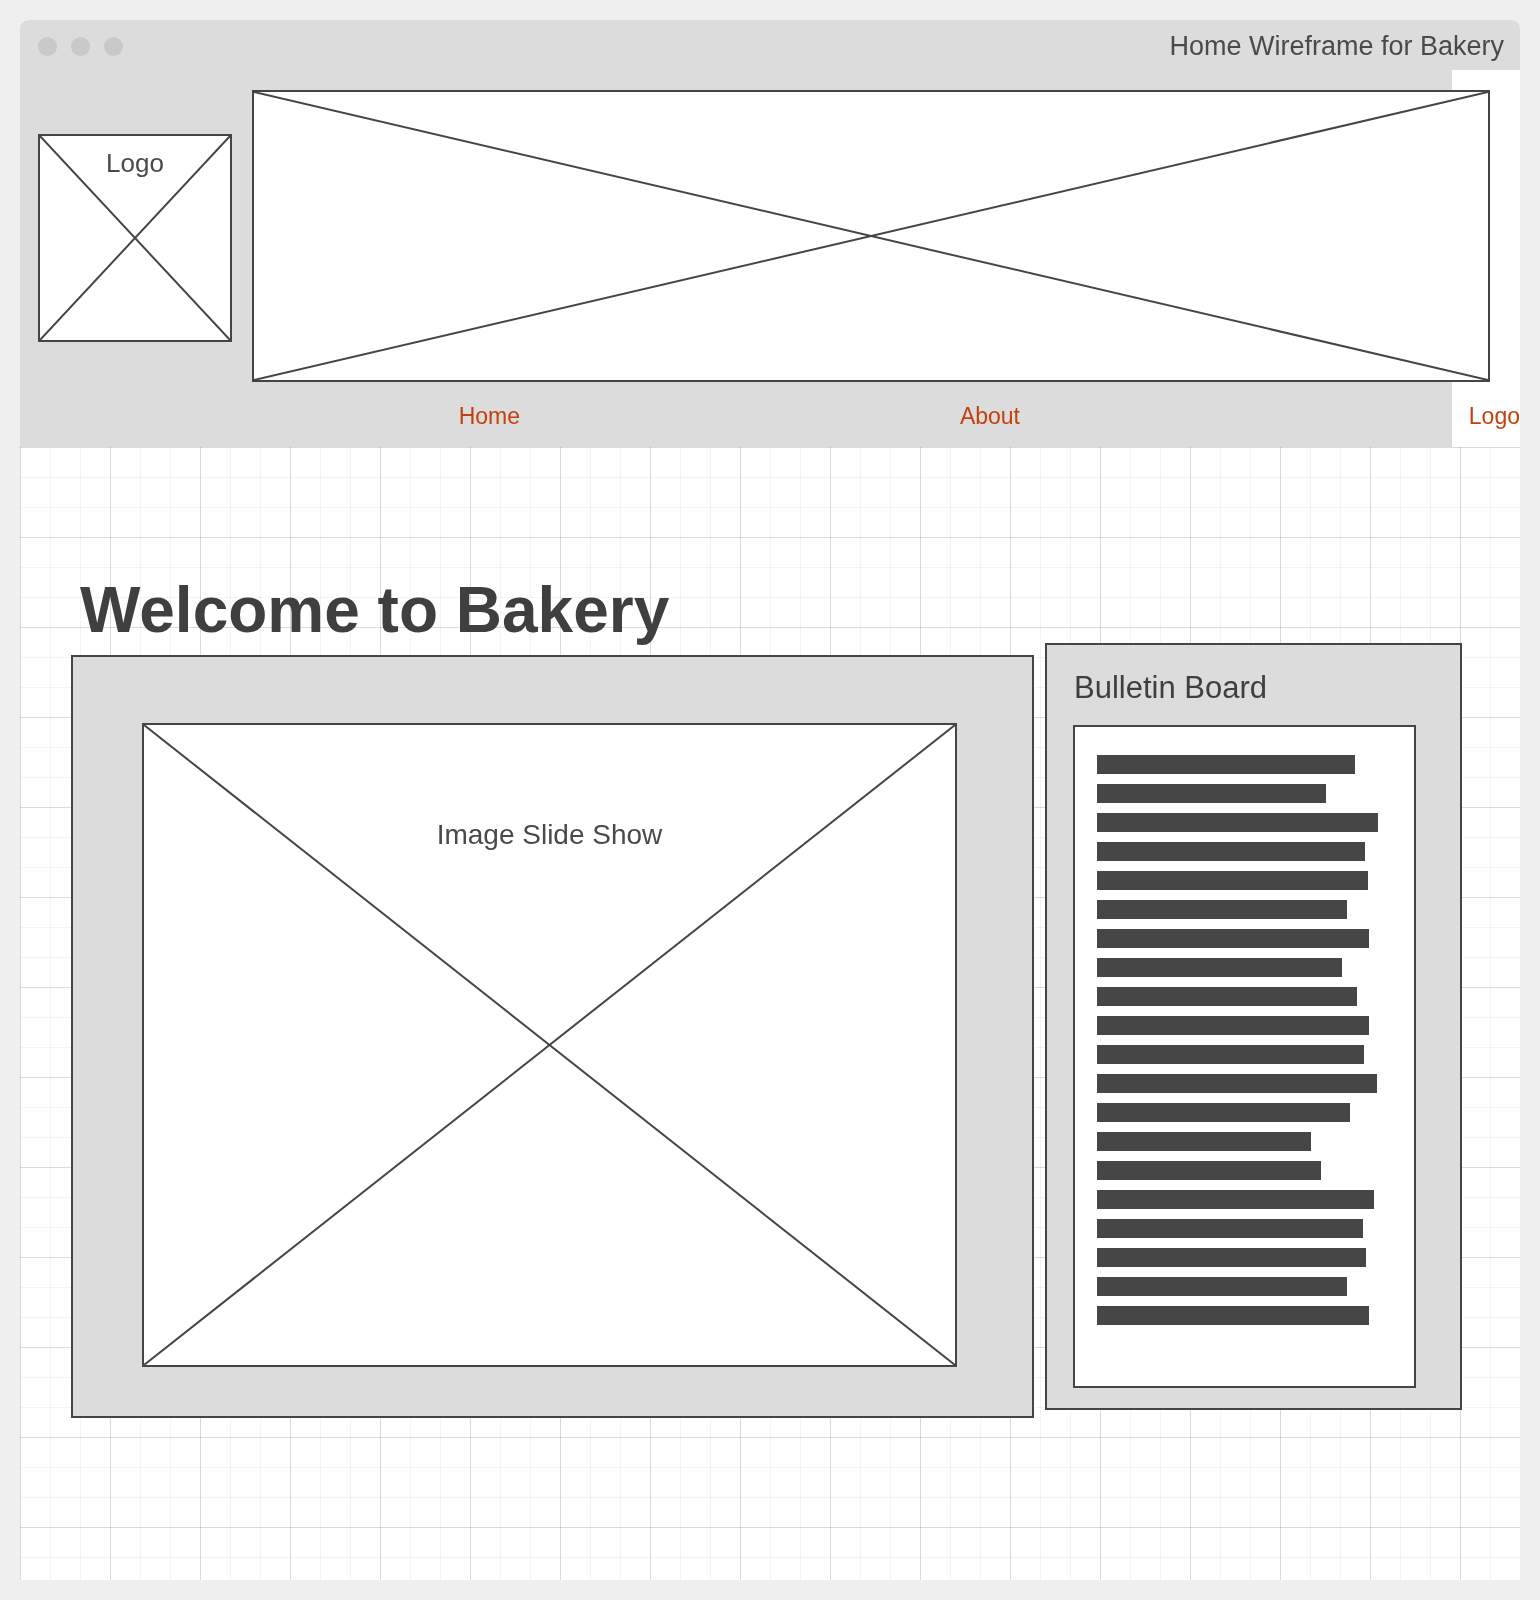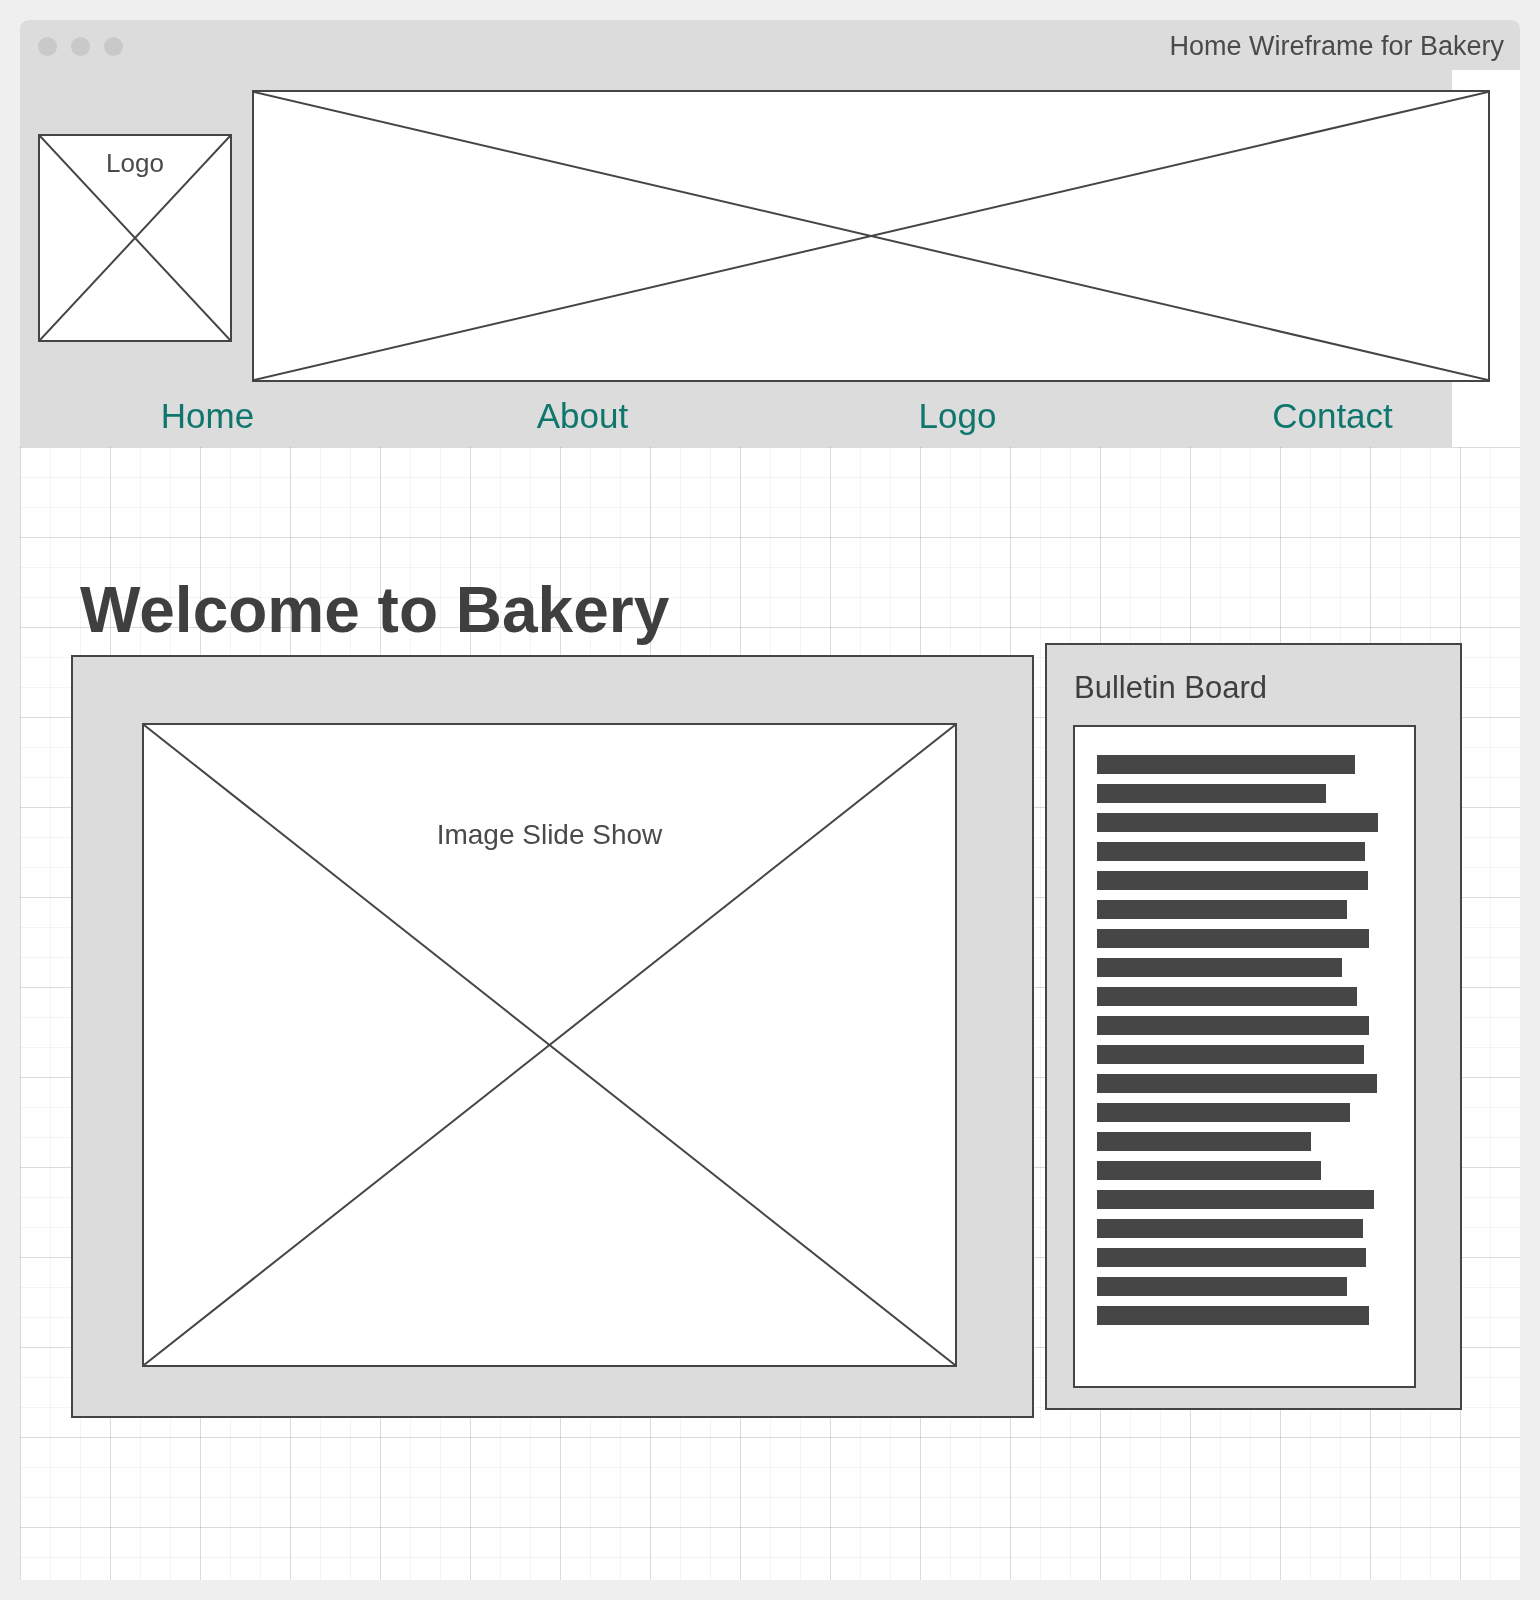--- a/index.html
+++ b/index.html
@@ -129,23 +129,23 @@
     left: 0;
     bottom: 0;
     width: 1500px;
     height: 62px;
     display: flex;
   }
   .nav-item {
     flex: 1 1 0;
     display: flex;
     align-items: center;
-    justify-content: center;
-    font-size: 35px;
-    color: #0f766e;
+    justify-content: flex-end;
+    font-size: 23px;
+    color: #c2410c;
     cursor: default;
   }
 
   
   .page-body {
     position: absolute;
     left: 0;
     top: 427px;
     width: 1500px;
     height: 1133px;
@@ -271,23 +271,20 @@
 
       <div class="navbar">
         <div class="nav-item">
           <span>Home</span>
         </div>
         <div class="nav-item">
           <span>About</span>
         </div>
         <div class="nav-item">
           <span>Logo</span>
-        </div>
-        <div class="nav-item">
-          <span>Contact</span>
         </div>
       </div>
     </div>
 
     <div class="page-body">
 
       <h1 class="page-heading">Welcome to Bakery</h1>
 
       <div class="slideshow-panel">
         <div class="slideshow-image">

